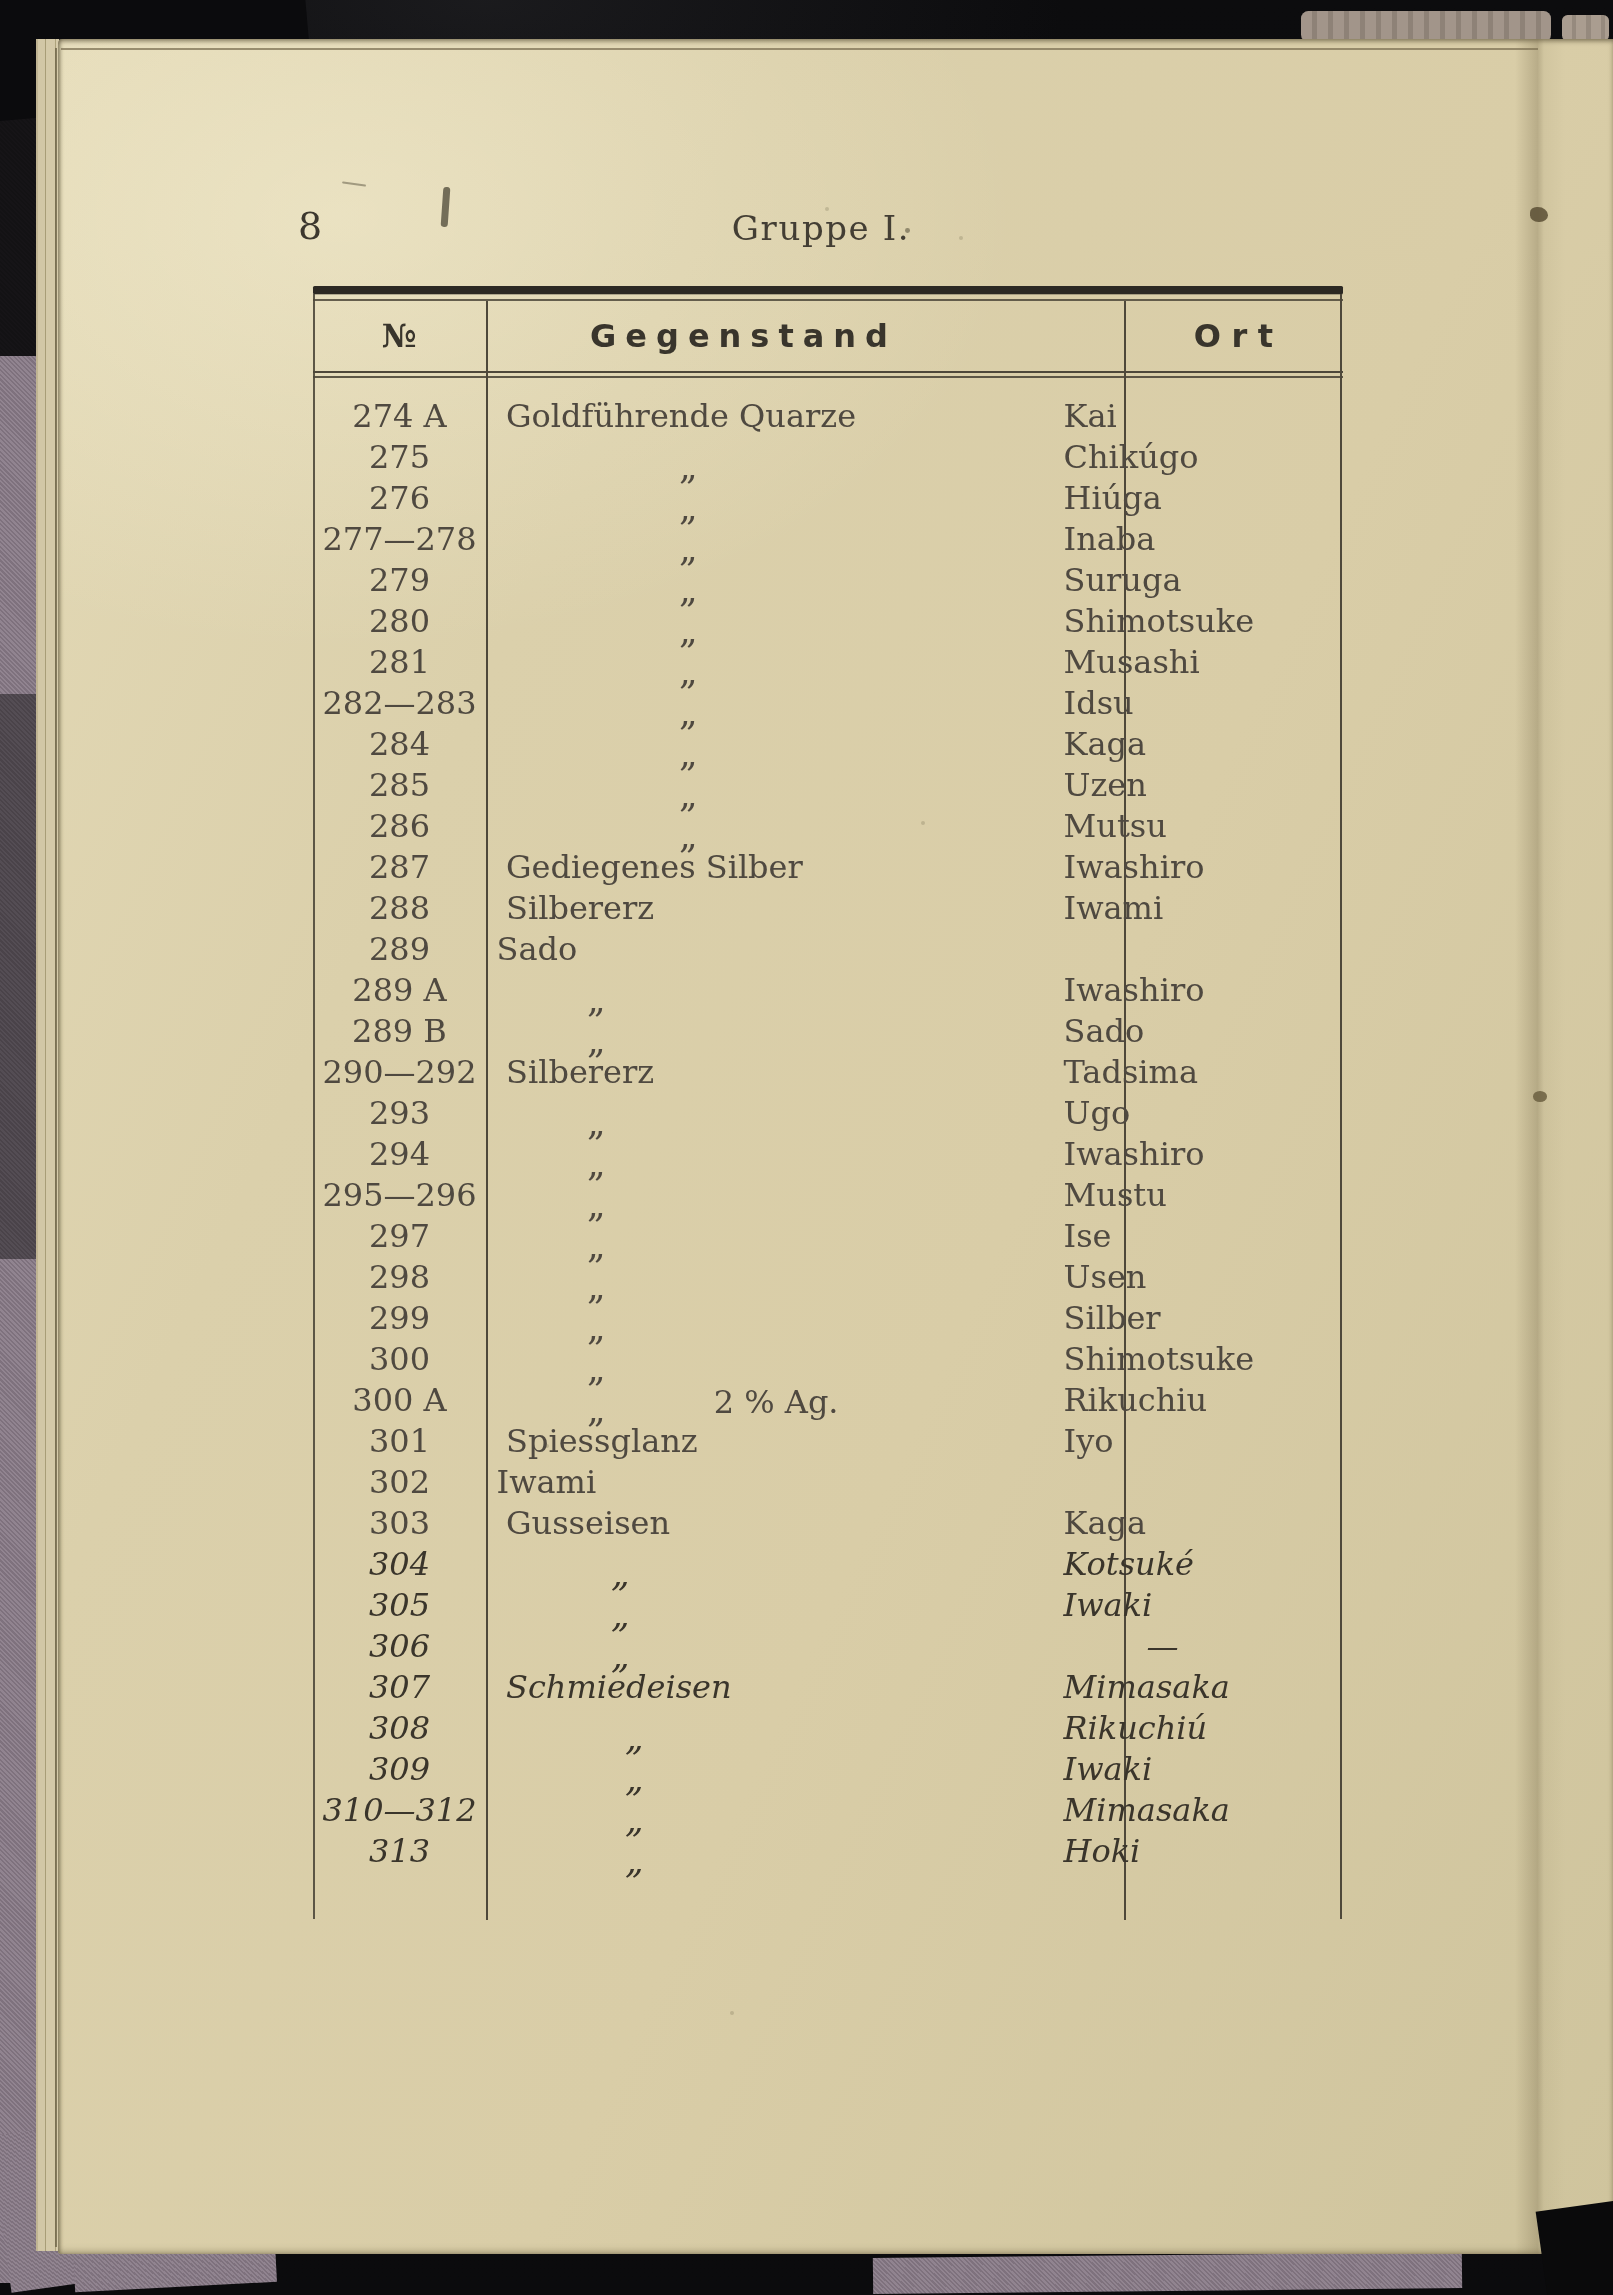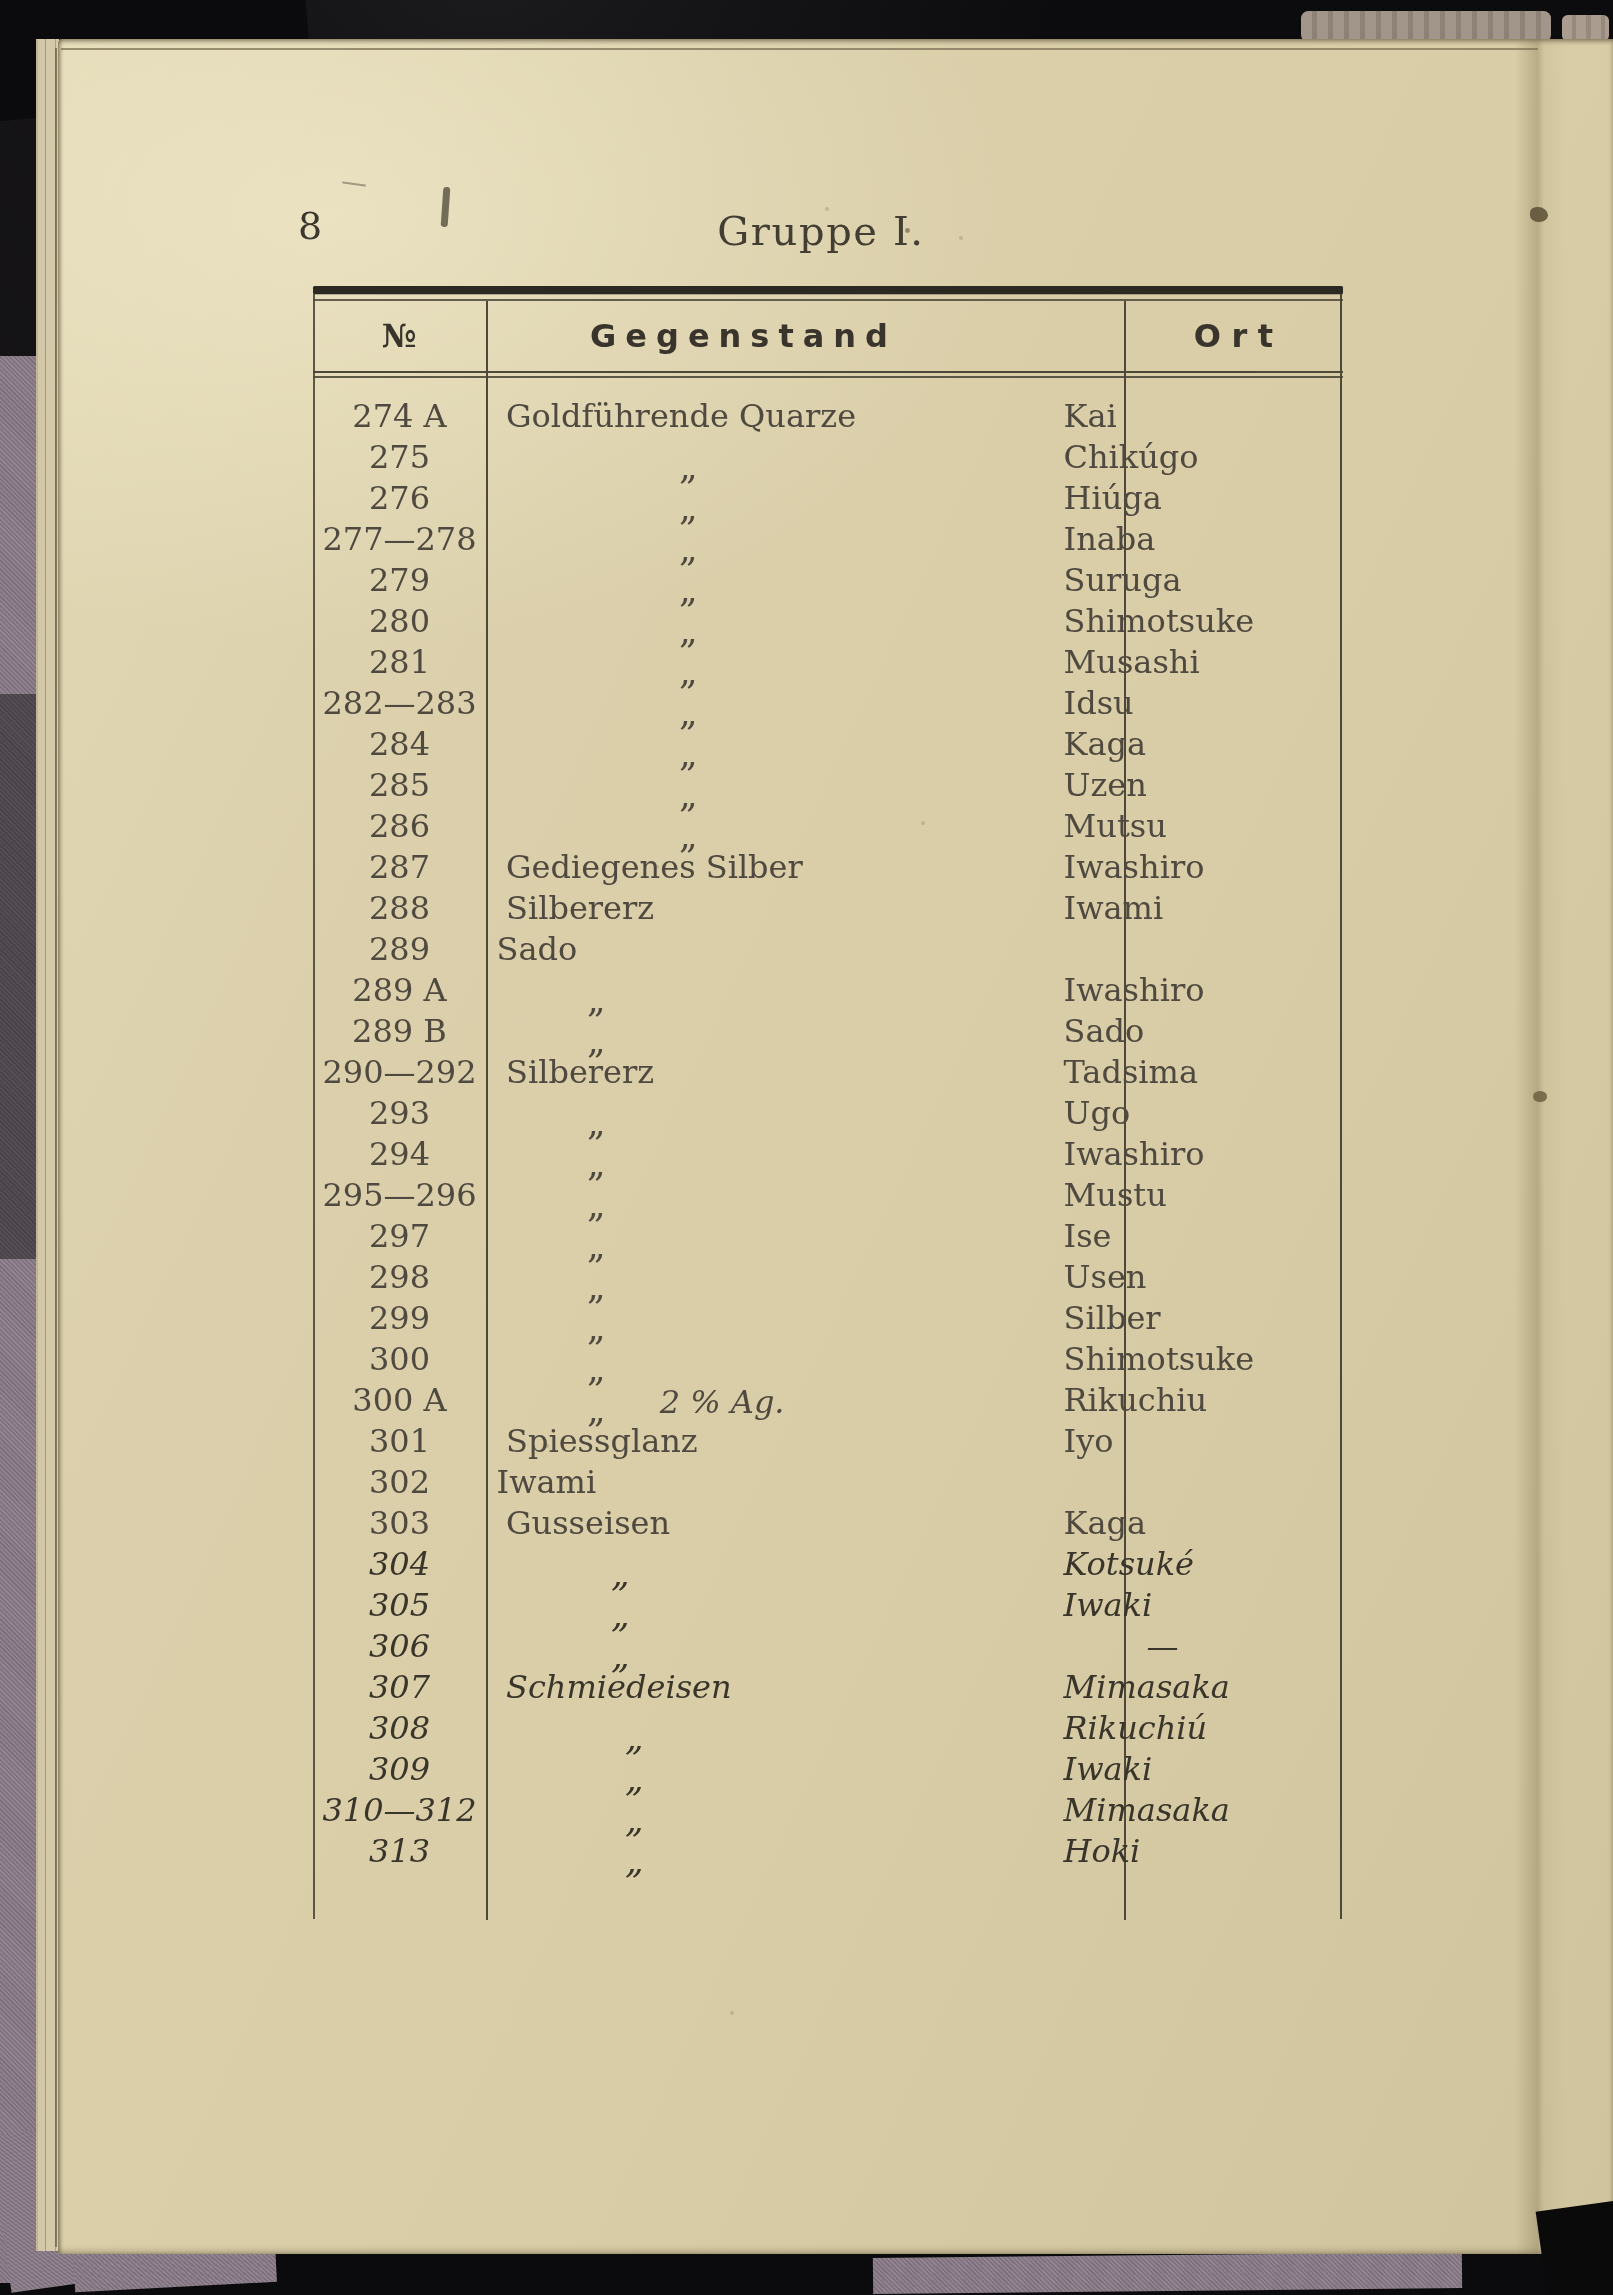--- a/index.html
+++ b/index.html
@@ -42,21 +42,21 @@
   .underedge-h{position:absolute;left:61px;top:48px;width:1477px;height:1.6px;background:rgba(125,114,85,.75);}
   .underedge-v{position:absolute;left:55px;top:48px;width:1.6px;height:2199px;background:rgba(110,100,72,.8);}
   .crease{position:absolute;left:1515px;top:39px;width:50px;height:2215px;
       background:linear-gradient(90deg, rgba(125,113,80,0) 0%, rgba(122,110,78,.34) 45%, rgba(150,140,105,.12) 58%, rgba(125,113,80,0) 100%);}
   .corner-br{position:absolute;left:1543px;top:2204px;width:105px;height:113px;background:#0a0a0b;transform:rotate(-8deg);}
 
   
   .page-number{position:absolute;left:284px;top:207px;width:52px;text-align:center;
       font-size:38px;line-height:1;color:#3c372e;}
   .running-title{position:absolute;left:692px;top:211px;width:258px;text-align:center;
-      font-size:40px;line-height:1;letter-spacing:1.6px;color:#433e34;}
+      font-size:34px;line-height:1;letter-spacing:1.6px;color:#433e34;}
   .title-dot{position:absolute;left:905px;top:228px;width:4.8px;height:4.8px;border-radius:50%;background:rgba(95,88,66,.6);}
 
   
   .ink-stroke{position:absolute;left:442px;top:187px;width:6.5px;height:40px;border-radius:3.2px;
       background:#55503f;opacity:.8;transform:rotate(4deg);}
   .scratch{position:absolute;left:342px;top:183px;width:24px;height:2.4px;border-radius:1.6px;background:rgba(90,84,64,.5);transform:rotate(8deg);}
   .speck{position:absolute;border-radius:50%;}
   .speck.s1{left:1530px;top:207px;width:18px;height:14.5px;background:#5a4f35;border-radius:40% 60% 50% 50%;opacity:.85;}
   .speck.s2{left:1533px;top:1091px;width:13.7px;height:10.5px;background:#6b5f41;opacity:.85;}
   .freckle{position:absolute;width:4px;height:4px;border-radius:50%;background:#6d6347;opacity:.25;}
@@ -82,21 +82,21 @@
   .rows{position:absolute;left:0;top:110px;width:1030px;}
   .row{display:flex;height:41px;line-height:41px;font-size:32px;color:var(--ink);}
   .row.dark{color:var(--ink-dark);font-style:italic;}
   .c-no{width:173px;text-align:center;}
   .c-item{width:567px;padding-left:20px;box-sizing:border-box;text-align:left;}
   .c-item.ditto{padding-left:101px;}
   .c-item.ditto.wide{padding-left:193px;}
   .c-item.ditto.mid{padding-left:125px;}
   .c-item.ditto.mid2{padding-left:139px;}
   .c-item.ditto .txt{position:relative;top:9px;font-size:36px;}
-  .c-item .extra{margin-left:54px;font-size:32px;font-style:italic;}
+  .c-item .extra{margin-left:108px;font-size:32px;}
   .c-ort{width:219px;padding-left:10.5px;box-sizing:border-box;text-align:left;}
   .c-ort.dash{padding-left:0;text-align:center;}
 </style>
 </head>
 <body>
 
 <div id="canvas">
 
   <div class="endpaper-left weave"></div>
   <div class="endpaper-shade1"></div>

